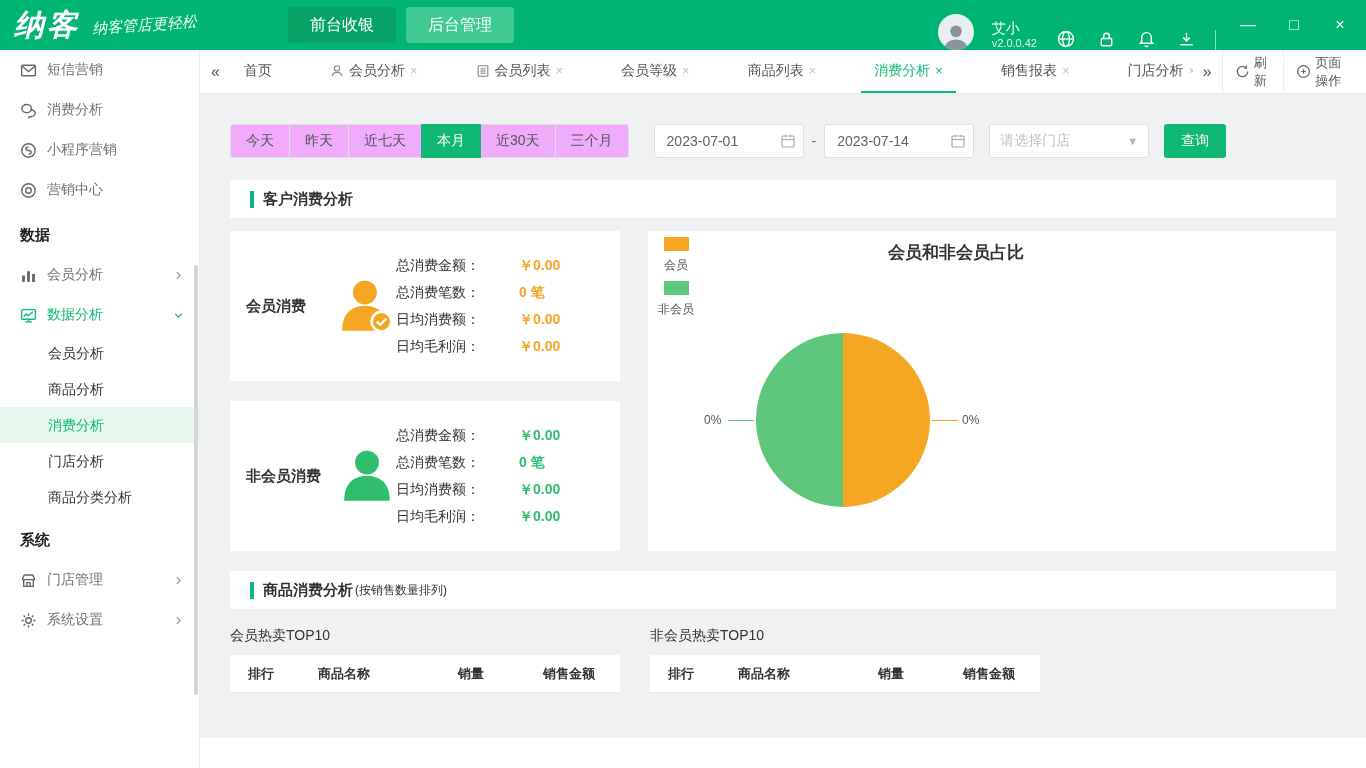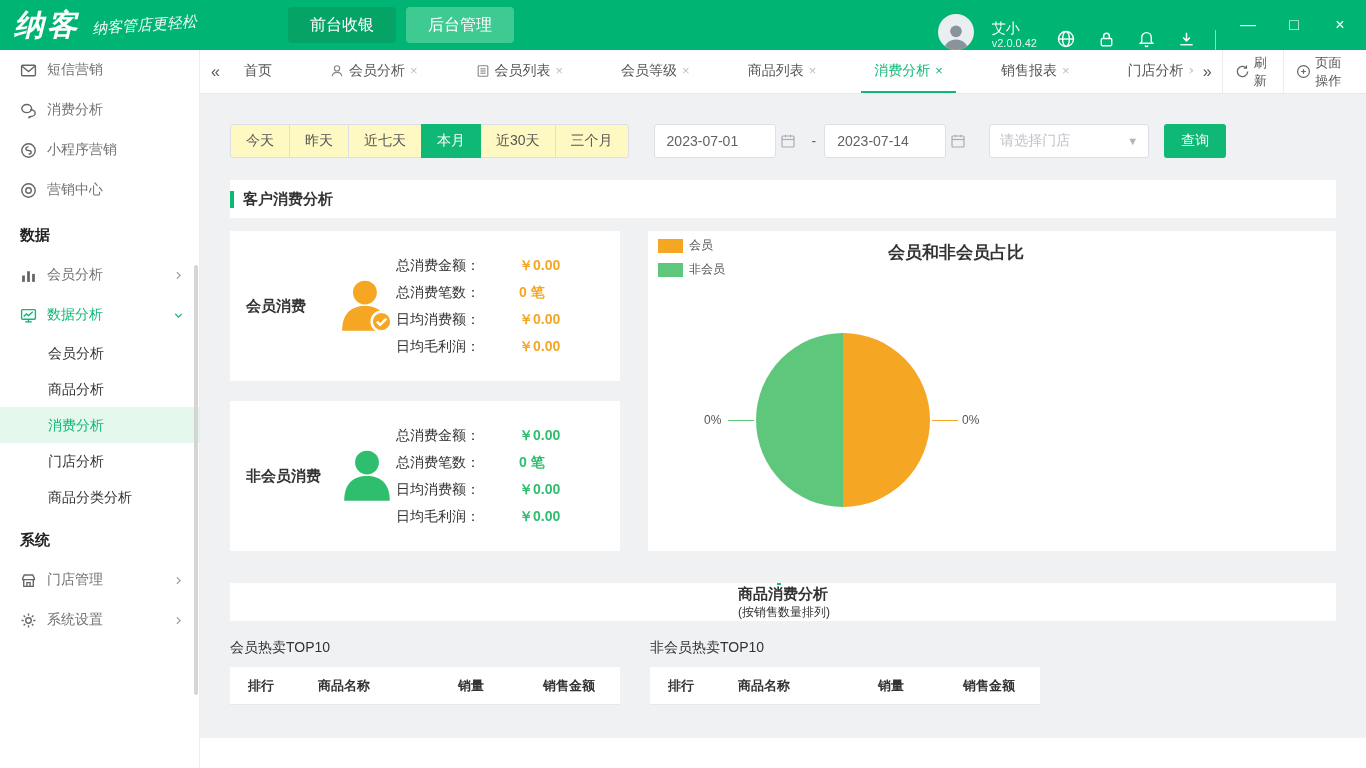--- a/index.html
+++ b/index.html
@@ -48,53 +48,53 @@
   .tab.active .t-close { color:#10b875; }
   .tabbar-ops { margin-left:auto; display:flex; align-items:center; }
   .op-item { display:flex; align-items:center; gap:4px; padding:0 12px; color:#555; font-size:13px; cursor:pointer; height:100%; border-left:1px solid #ececec; }
   .op-item .o-icon { width:15px; height:15px; color:#666; }
 
   
   .page { flex:1; background:#f0f1f2; padding:30px 30px 0; position:relative; overflow:hidden; }
 
   .filter-row { display:flex; align-items:center; }
   .range-group { display:flex; }
-  .range-btn { height:34px; padding:0 15px; background:#fef9c3; border:1px solid #dcdfe6; color:#555; font-size:14px; margin-left:-1px; cursor:pointer; white-space:nowrap; }
+  .range-btn { height:34px; padding:0 15px; background:#f0abfc; border:1px solid #dcdfe6; color:#555; font-size:14px; margin-left:-1px; cursor:pointer; white-space:nowrap; }
   .range-btn:first-child { margin-left:0; border-radius:3px 0 0 3px; }
   .range-btn:last-child { border-radius:0 3px 3px 0; }
   .range-btn.active { background:#10b875; border-color:#10b875; color:#fff; position:relative; z-index:1; }
   .date-input { position:relative; width:150px; margin-left:25px; }
-  .date-input input { width:122px; height:34px; border:1px solid #dcdfe6; border-radius:3px; padding:0 30px 0 12px; font-size:14px; color:#606266; font-family:inherit; background:#fff; }
+  .date-input input { width:150px; height:34px; border:1px solid #dcdfe6; border-radius:3px; padding:0 30px 0 12px; font-size:14px; color:#606266; font-family:inherit; background:#fff; }
   .date-input .cal-icon { position:absolute; right:8px; top:9px; width:16px; height:16px; color:#a8abb2; }
   .date-sep { margin:0 8px; color:#666; }
   .store-select { width:160px; height:34px; margin-left:15px; background:#fff; border:1px solid #dcdfe6; border-radius:3px; display:flex; align-items:center; padding:0 10px; cursor:pointer; }
   .store-select .ph { color:#bfc3cb; font-size:14px; }
   .store-select .sel-arrow { margin-left:auto; color:#b0b3ba; font-size:11px; }
   .query-btn { height:34px; padding:0 17px; margin-left:15px; background:#10b875; color:#fff; border:none; border-radius:3px; font-size:14px; cursor:pointer; font-family:inherit; }
 
-  .section-strip { margin-top:22px; background:#fff; height:38px; display:flex; align-items:center; padding-left:0; }
+  .section-strip { margin-top:22px; background:#fff; height:38px; display:flex; align-items:center; padding-left:20px; }
   .section-strip .bar { width:4px; height:17px; background:#10b875; margin-right:9px; }
   .section-strip .st-title { font-size:15px; font-weight:bold; color:#333; }
   .section-strip .st-sub { font-size:12px; color:#333; margin-left:2px; }
 
   .analysis-row { display:flex; margin-top:13px; gap:28px; }
   .cards-col { width:390px; flex:0 0 390px; display:flex; flex-direction:column; gap:20px; }
   .stat-card { background:#fff; height:150px; display:flex; align-items:center; padding:0 16px; }
   .stat-left { display:flex; align-items:center; gap:10px; width:150px; flex:0 0 150px;justify-content:space-between; }
   .stat-title { font-size:15px; font-weight:bold; color:#333; white-space:nowrap; }
   .person-icon { width:58px; height:58px; }
   .stat-rows { display:flex; flex-direction:column; gap:9px; }
   .stat-row { display:flex; font-size:14px; }
   .stat-row .lbl { color:#333; }
   .stat-row .val { font-weight:bold;margin-left:39px; }
 
   .pie-card { flex:1; background:#fff; height:320px; position:relative; }
   .chart-title { position:absolute; top:10px; left:240px; font-size:17px; font-weight:bold; color:#333; }
   .legend { position:absolute; top:6px; left:10px; }
-  .legend-row { display:flex; align-items:center; gap:6px; margin-bottom:7px; }
+  .legend-row { display:flex; align-items:center; gap:6px; margin-bottom:7px;flex-direction:column; }
   .legend-swatch { width:25px; height:14px; }
   .legend-label { font-size:12px; color:#555; }
   .pie { position:absolute; left:108px; top:102px; width:174px; height:174px; border-radius:50%; }
   .pie-line { position:absolute; top:189px; height:1px; width:26px; }
   .pie-line.left { left:80px; }
   .pie-line.right { left:284px; }
   .pie-pct { position:absolute; top:182px; font-size:12px; color:#555; }
   .pie-pct.left { left:56px; }
   .pie-pct.right { left:314px; }
 
@@ -443,21 +443,21 @@
             </div>
           </div>
           <div class="pie" style="background: conic-gradient(rgb(245, 166, 35) 0%, rgb(245, 166, 35) 50%, rgb(95, 199, 123) 50%, rgb(95, 199, 123) 100%);"></div>
           <span class="pie-pct left">0%</span>
           <span class="pie-line left" style="background: rgb(95, 199, 123);"></span>
           <span class="pie-line right" style="background: rgb(245, 166, 35);"></span>
           <span class="pie-pct right">0%</span>
         </div>
       </div>
 
-      <div class="section-strip" style="margin-top:32px;flex-direction:column;">
+      <div class="section-strip" style="margin-top:20px;">
         <span class="bar"></span>
         <span class="st-title">商品消费分析</span>
         <span class="st-sub">(按销售数量排列)</span>
       </div>
 
       <div class="tables-row">
         <div class="table-block">
           <div class="table-title">会员热卖TOP10</div>
           <div class="table-head">
             <span class="th">排行</span>

